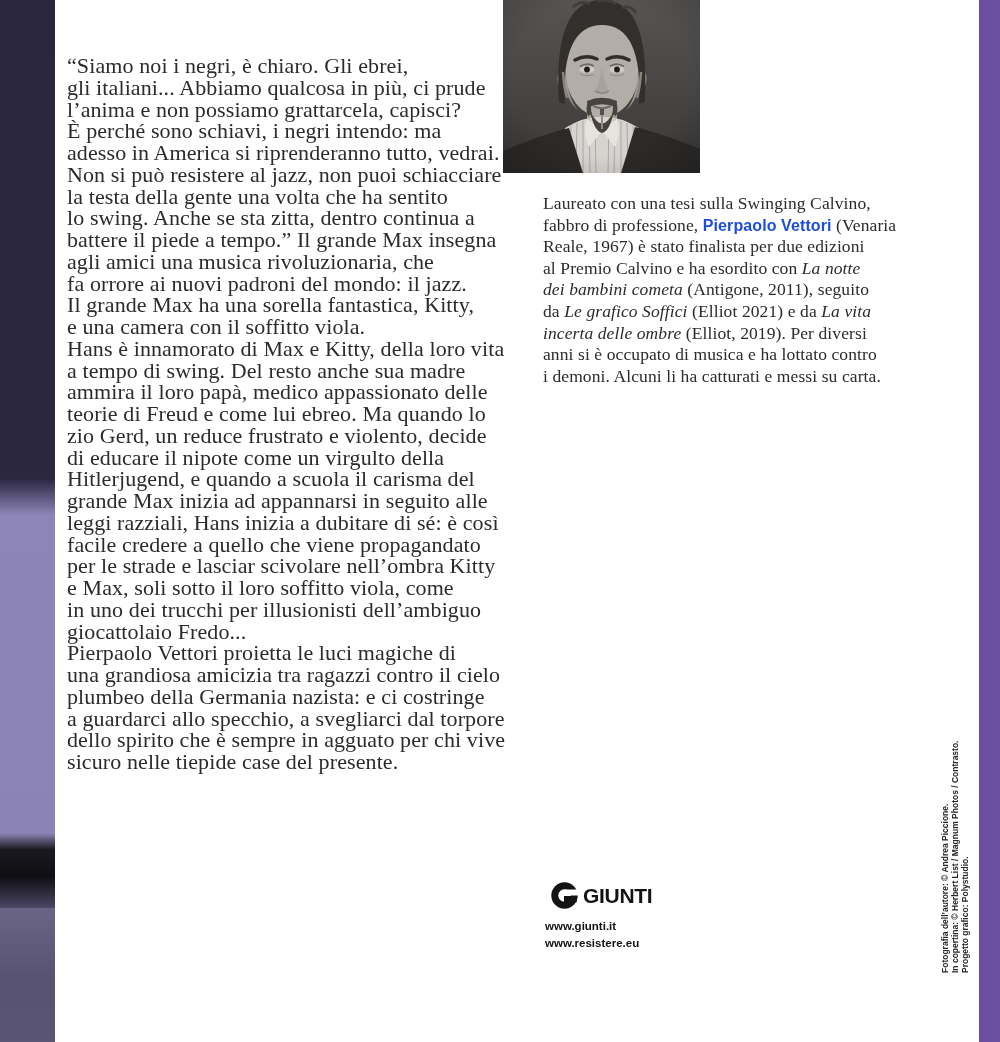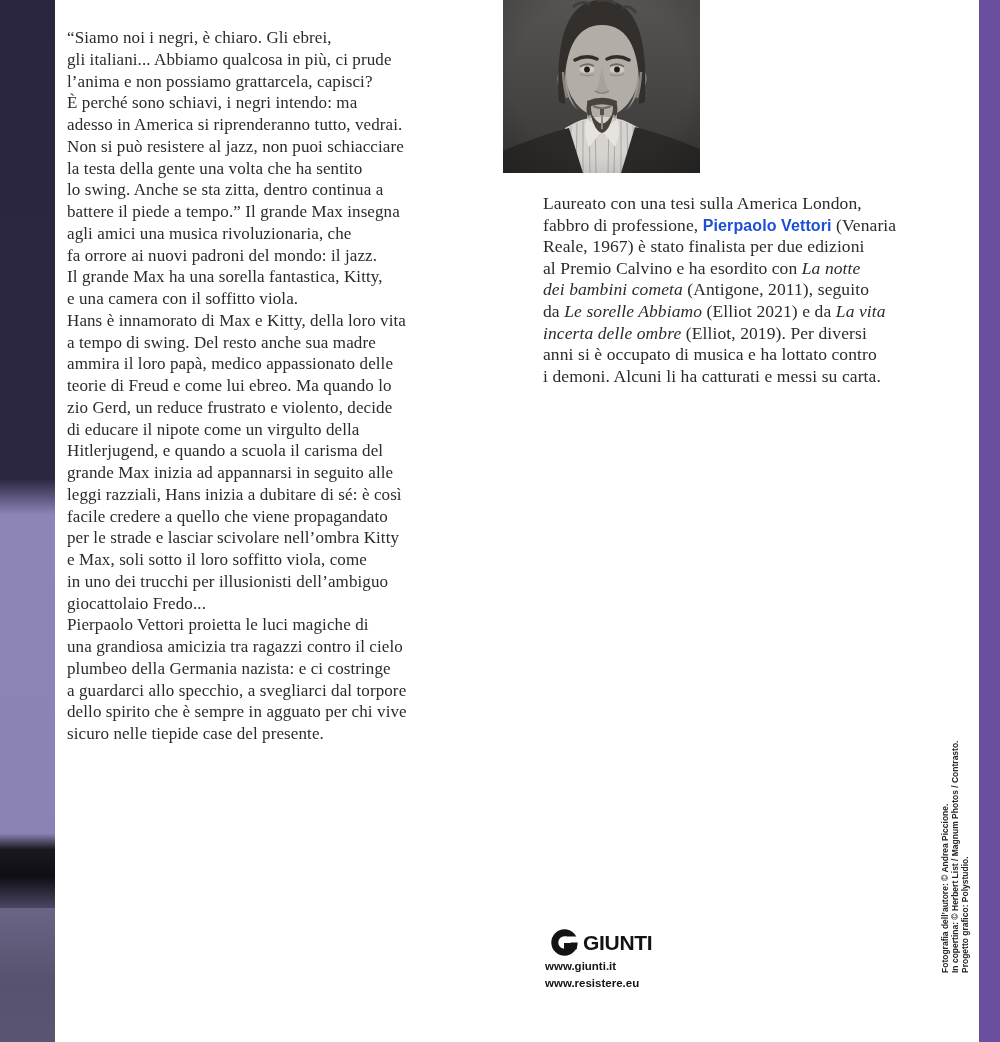--- a/index.html
+++ b/index.html
@@ -17,44 +17,44 @@
   .strip-mid{position:absolute;left:0;top:515px;width:55px;height:318px;
     background:linear-gradient(180deg,#8d85b8 0%,#8b83b6 100%);}
   .strip-blob{position:absolute;left:0;top:833px;width:55px;height:75px;
     background:linear-gradient(180deg,#8d85b8 0%,#1b1920 22%,#0f0e13 58%,#4b4663 100%);}
   .strip-bottom{position:absolute;left:0;top:908px;width:55px;height:134px;
     background:linear-gradient(180deg,#6b6585 0%,#575270 55%,#5b5574 100%);}
   
   .right-band{position:absolute;left:979px;top:0;width:21px;height:1042px;background:#6a4f9e;}
   
   .synopsis{
-    position:absolute;left:67px;top:27px;width:480px;
-    font-size:17px;line-height:21.75px;color:#2b2b2b;
+    position:absolute;left:67px;top:55px;width:480px;
+    font-size:22px;line-height:21.75px;color:#2b2b2b;
     white-space:pre-line;letter-spacing:0.1px;
   }
   
   .photo{position:absolute;left:503px;top:0;width:197px;height:173px;}
   
   .bio{
     position:absolute;left:543px;top:193px;width:405px;
     font-size:17.5px;line-height:21.6px;color:#2b2b2b;
     white-space:pre-line;letter-spacing:0.1px;
   }
   .seg-normal{}
   .seg-italic{font-style:italic;}
   .seg-name{font-family:"Liberation Sans",sans-serif;font-weight:700;font-size:16px;color:#1d4ed8;}
   
-  .publisher{position:absolute;left:551px;top:929px;}
+  .publisher{position:absolute;left:551px;top:882px;}
   .logo-row{display:flex;align-items:center;gap:5px;}
   .logo-text{
     font-family:"Liberation Sans",sans-serif;font-weight:700;
     font-size:21px;letter-spacing:-0.3px;color:#131313;
   }
   .urls{
-    margin-top:2px;
+    margin-top:9px;
     font-family:"Liberation Sans",sans-serif;font-weight:700;
     font-size:11.5px;line-height:16.5px;color:#141414;
     margin-left:-6px;
   }
   
   .credits-anchor{position:absolute;left:941px;top:973px;width:0;height:0;}
   .credits{
     transform:rotate(-90deg);transform-origin:0 0;
     width:215px;
     font-family:"Liberation Sans",sans-serif;font-weight:700;
@@ -166,26 +166,26 @@
 
     <path d="M90,106 q9,4.5 18,0" stroke="#746d67" stroke-width="2" fill="none"></path>
 
     <path d="M87,111 q12,25 24,0 q-4,20 -12,22 q-8,-2 -12,-22 z" fill="#48423c"></path>
     <path d="M97,109 h4 v6 h-4 z" fill="#564f49"></path>
     <path d="M99,115 v14" stroke="#908a84" stroke-width="2"></path>
     <rect width="197" height="173" fill="url(#vig)"></rect>
   </svg>
 </div>
 
-<div class="bio"><span class="seg-normal">Laureato con una tesi sulla America London,
+<div class="bio"><span class="seg-normal">Laureato con una tesi sulla Swinging Calvino,
 fabbro di professione, </span><span class="seg-name">Pierpaolo Vettori</span><span class="seg-normal"> (Venaria
 Reale, 1967) è stato finalista per due edizioni
 al Premio Calvino e ha esordito con </span><span class="seg-italic">La notte
 dei bambini cometa</span><span class="seg-normal"> (Antigone, 2011), seguito
-da </span><span class="seg-italic">Le sorelle Abbiamo</span><span class="seg-normal"> (Elliot 2021) e da </span><span class="seg-italic">La vita
+da </span><span class="seg-italic">Le grafico Soffici</span><span class="seg-normal"> (Elliot 2021) e da </span><span class="seg-italic">La vita
 incerta delle ombre</span><span class="seg-normal"> (Elliot, 2019). Per diversi
 anni si è occupato di musica e ha lottato contro
 i demoni. Alcuni li ha catturati e messi su carta.</span></div>
 
 <div class="publisher">
   <div class="logo-row">
     <svg width="27" height="27" viewBox="0 0 27 27" aria-hidden="true">
       <circle cx="13.5" cy="13.5" r="13.2" fill="#131313"></circle>
       <circle cx="13.5" cy="13.5" r="6.2" fill="#ffffff"></circle>
       <rect x="14" y="7.5" width="13" height="6" fill="#ffffff"></rect>

